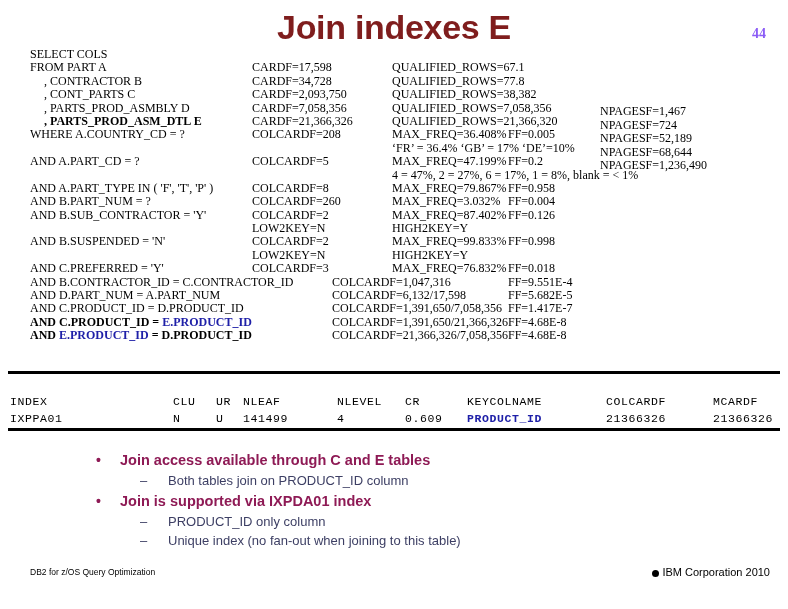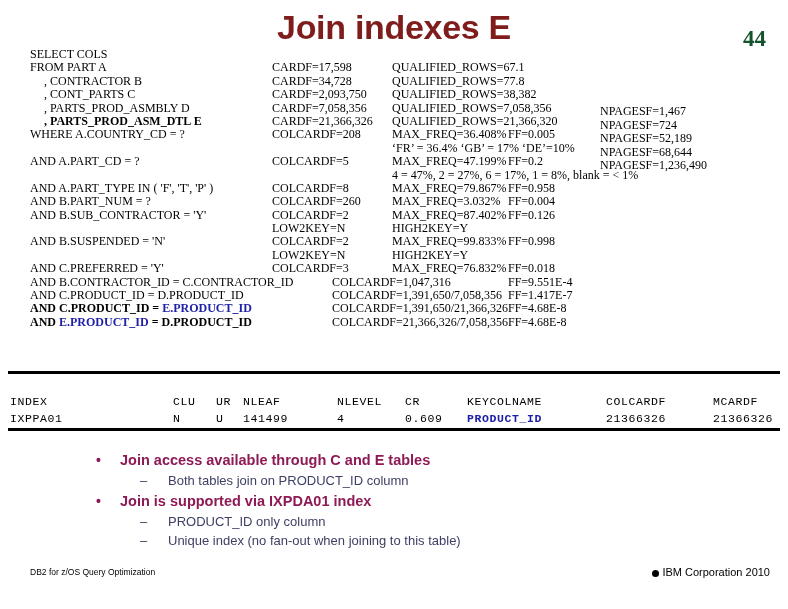--- a/index.html
+++ b/index.html
@@ -30,41 +30,41 @@
     color: #7f1d1d;
     letter-spacing: -0.3px;
   }
 
   #page-number {
     position: absolute;
     right: 22px;
     top: 26px;
     font-family: "Liberation Serif", "DejaVu Serif", serif;
     font-weight: bold;
-    font-size: 23px;
-    color: #14532d;
+    font-size: 14px;
+    color: #8b5cf6;
   }
 
   
   #sql-block {
     position: absolute;
     left: 30px;
     top: 48px;
     width: 750px;
     font-family: "Liberation Serif", "DejaVu Serif", serif;
     font-size: 12px;
     line-height: 13.4px;
     white-space: nowrap;
   }
   #sql-block .row {
     position: relative;
     height: 13.4px;
   }
   #sql-block .c1 { position: absolute; left: 0px; }
-  #sql-block .c2 { position: absolute; left: 222px; margin-left: 20px; }
+  #sql-block .c2 { position: absolute; left: 222px; }
   #sql-block .c3 { position: absolute; left: 362px; }
   #sql-block .c4 { position: absolute; left: 570px; margin-top: 44px; }
   #sql-block .ff  { position: absolute; left: 478px; }
   #sql-block .c2w { position: absolute; left: 302px; }
   #sql-block .ffw { position: absolute; left: 478px; }
   #sql-block .ind1 { padding-left: 14px; }
   #sql-block .b { font-weight: bold; }
   #sql-block .blue { color: #1f20a8; font-weight: bold; margin-top: 22px; }
 
   
@@ -260,20 +260,25 @@
     <div class="row">
       <span class="c1">AND C.PREFERRED = 'Y'</span>
       <span class="c2">COLCARDF=3</span>
       <span class="c3">MAX_FREQ=76.832%</span>
       <span class="ff">FF=0.018</span>
     </div>
     <div class="row">
       <span class="c1">AND B.CONTRACTOR_ID = C.CONTRACTOR_ID</span>
       <span class="c2w">COLCARDF=1,047,316</span>
       <span class="ffw">FF=9.551E-4</span>
+    </div>
+    <div class="row">
+      <span class="c1">AND D.PART_NUM = A.PART_NUM</span>
+      <span class="c2w">COLCARDF=6,132/17,598</span>
+      <span class="ffw">FF=5.682E-5</span>
     </div>
     <div class="row">
       <span class="c1">AND C.PRODUCT_ID = D.PRODUCT_ID</span>
       <span class="c2w">COLCARDF=1,391,650/7,058,356</span>
       <span class="ffw">FF=1.417E-7</span>
     </div>
     <div class="row">
       <span class="c1 b">AND C.PRODUCT_ID = <span class="blue">E.PRODUCT_ID</span></span>
       <span class="c2w">COLCARDF=1,391,650/21,366,326</span>
       <span class="ffw">FF=4.68E-8</span>

